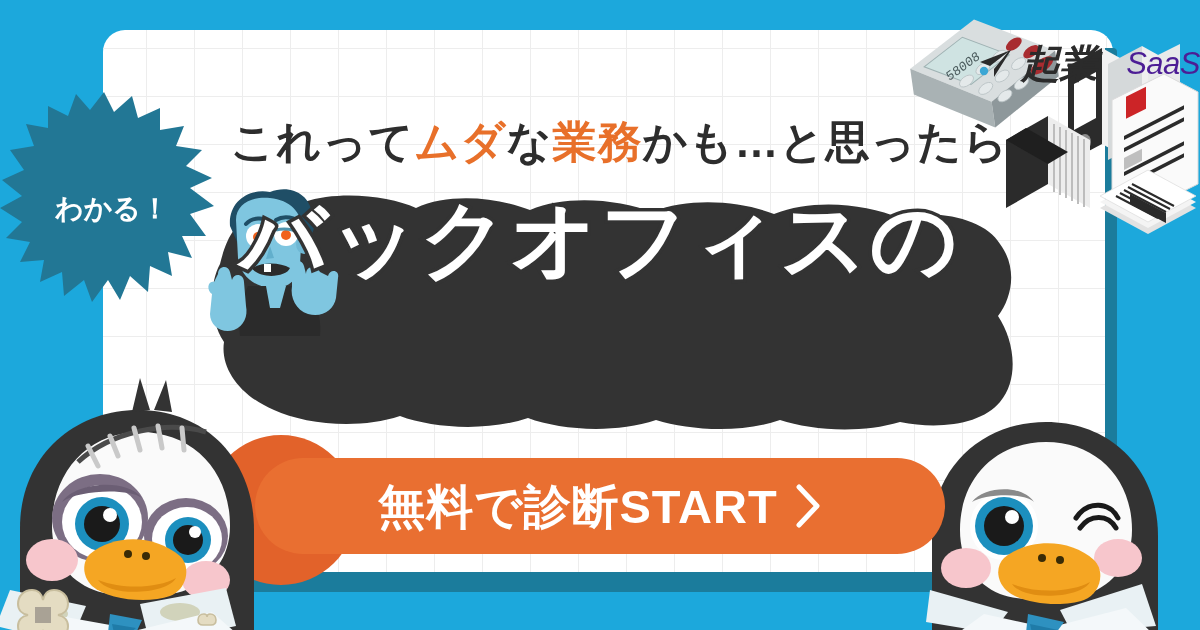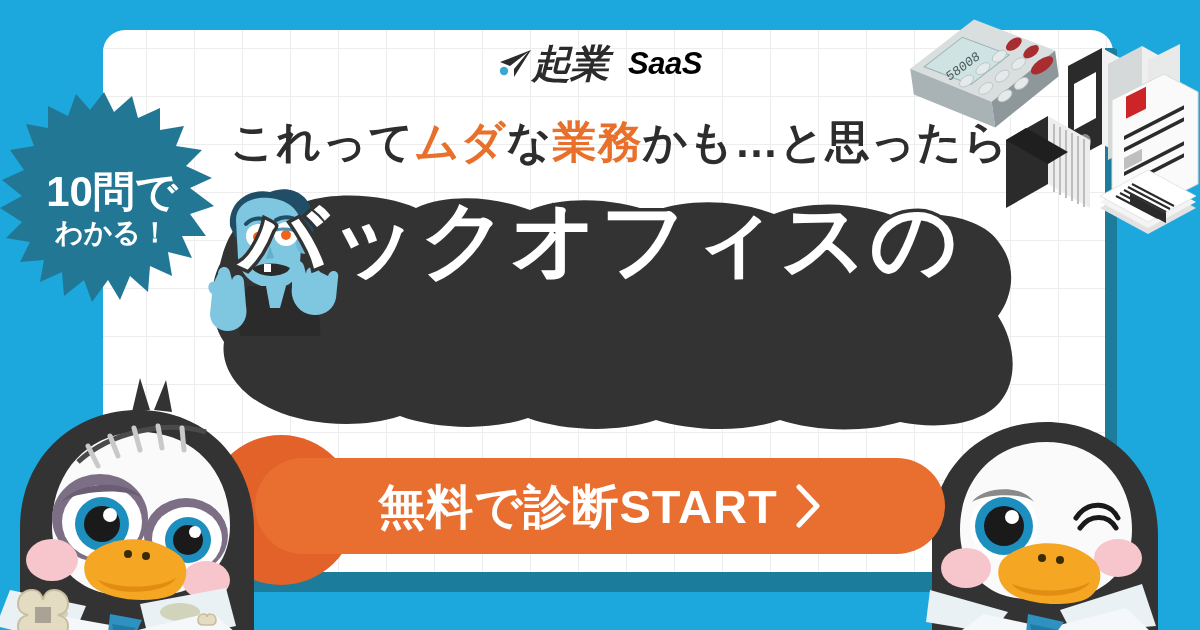--- a/index.html
+++ b/index.html
@@ -33,34 +33,34 @@
     transform:skewY(-0.6deg);
   }
   .card-bottom-strip {
     position:absolute; left:103px; top:572px; width:1014px; height:20px;
     background:#1B7C9C;
   }
 
   
   .logo {
     position:absolute; left:0; right:0; top:44px;
-    display:flex; align-items:center; justify-content:center; 
+    display:flex; align-items:center; justify-content:flex-end; gap:9px;
     z-index:12;
   }
   .logo-plane { display:block; }
   .logo-jp {
     font-size:39px; font-weight:bold; color:#2B2B2B;
     font-style:italic; letter-spacing:-1px; line-height:1;
   }
   .logo-en {
     font-size:41px; font-weight:bold; color:#2B2B2B;
     font-style:italic; letter-spacing:-1.5px; line-height:1;
   }
   .logo-saas {
-    font-size:31px; font-weight:bold; color:#000000;
+    font-size:31px; font-weight:normal; color:#4c1d95;
     font-style:italic; letter-spacing:-0.5px; line-height:1; margin-left:4px;padding-left:16px;
   }
 
   
   .subtitle {
     position:absolute; left:0; right:0; top:118px;
     text-align:center; z-index:12;
     font-size:44px; font-weight:bold; color:#2D2D2D;
     letter-spacing:1px; line-height:1.1; white-space:nowrap;margin-left:39px;
   }
@@ -266,21 +266,20 @@
 
   <div class="badge">
     <svg width="240" height="245" viewBox="0 0 240 245">
       <path fill="#227795" d="M112,6 L122,26 L140,10 L146,32 L168,22 L168,44 L192,40 L184,60
         L210,64 L194,80 L220,92 L198,102 L222,120 L198,128 L214,150 L190,150 L200,172 L176,166
         L180,190 L158,180 L156,206 L138,190 L128,214 L116,194 L100,216 L92,194 L72,210 L70,186
         L48,196 L52,174 L28,176 L38,156 L14,152 L30,136 L8,122 L30,110 L10,94 L32,84 L18,64
         L42,60 L34,38 L56,42 L56,20 L76,30 L84,8 L98,24 Z"></path>
     </svg>
     <div class="badge-text">
-      <span class="badge-line">10問で</span>
       <span class="badge-line l2">わかる！</span>
     </div>
   </div>
 
   <div class="art" style="left:206px; top:430px; z-index:10;">
     <svg width="150" height="160" viewBox="0 0 150 160">
         <circle cx="75" cy="80" r="75" fill="#E2622A"></circle>
       </svg>
   </div>
 

